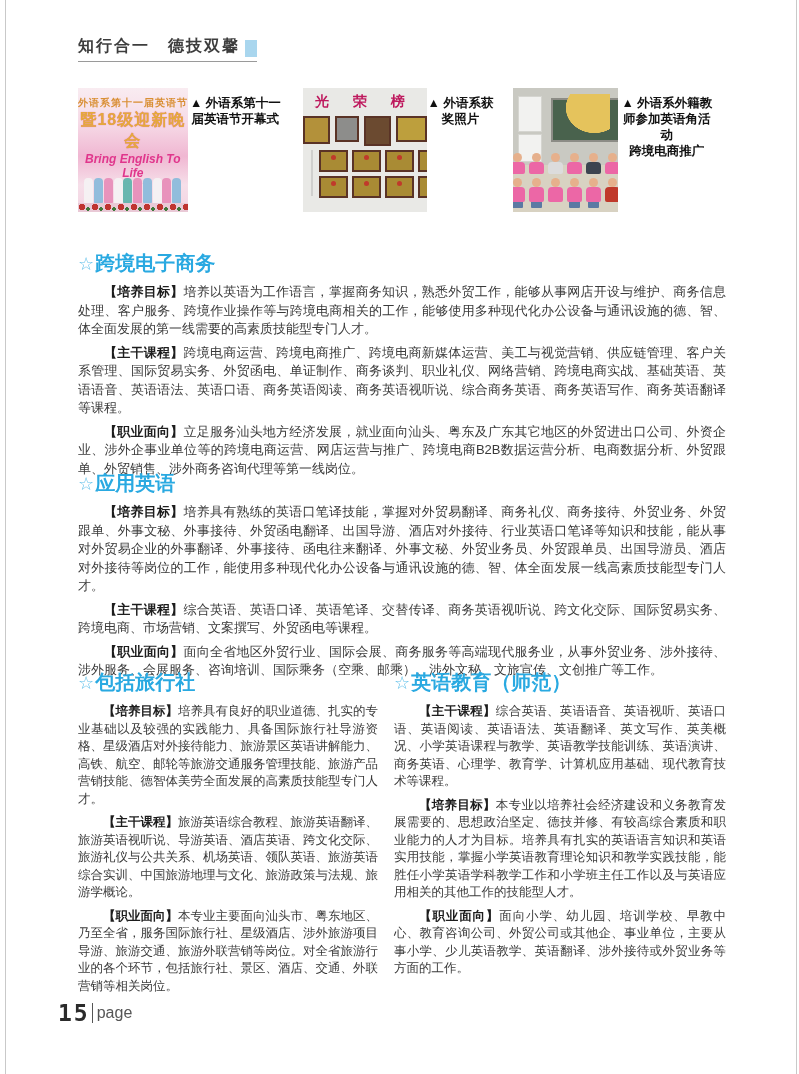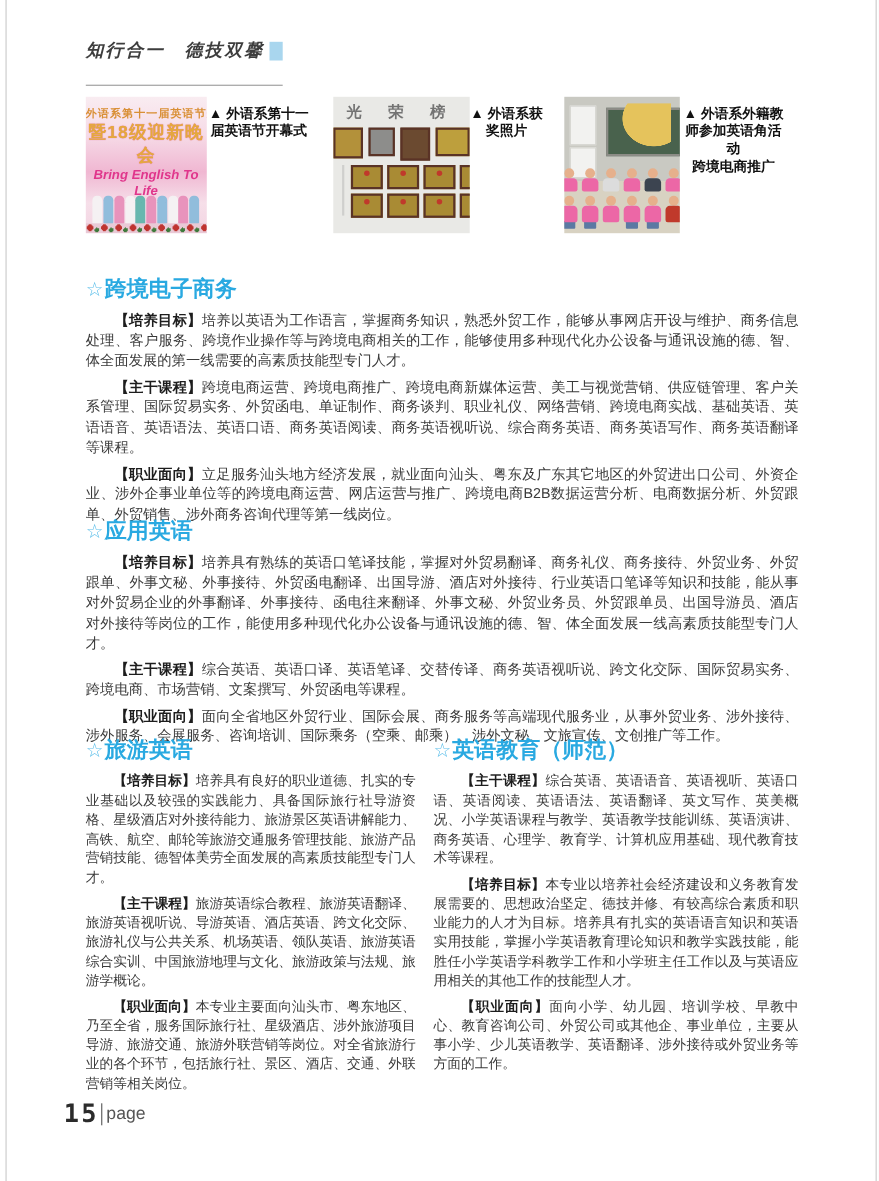--- a/index.html
+++ b/index.html
@@ -6,22 +6,22 @@
   .page{
     position:relative;width:799px;height:1074px;background:#ffffff;
     margin:0 auto;overflow:hidden;
     font-family:"Liberation Sans","DejaVu Sans",sans-serif;color:#3a3a3a;
   }
   .edge{position:absolute;top:0;bottom:0;width:1px;background:#c9c9c9;}
   .edge.left{left:5px;}
   .edge.right{left:796px;}
 
   
-  .motto-wrap{position:absolute;left:78px;top:36px;display:flex;align-items:center;
-    border-bottom:1px solid #9a9a9a;padding-bottom:20px;font-style:italic;}
+  .motto-wrap{position:absolute;left:78px;top:36px;display:flex;align-items:flex-end;
+    border-bottom:1px solid #9a9a9a;padding-bottom:4px;}
   .motto{font-size:16px;letter-spacing:2px;color:#3d3d3d;font-weight:600;}
   .motto-square{width:12px;height:17px;background:#a9d6ee;margin-left:5px;}
 
   
   .photo-row{position:absolute;left:78px;top:88px;width:648px;display:flex;}
   .photo-block{display:flex;flex-direction:row;}
   .photo{height:124px;position:relative;overflow:hidden;}
   .caption{margin-top:7px;text-align:center;font-size:12.5px;font-weight:bold;color:#111;line-height:16px;}
 
   
@@ -31,21 +31,21 @@
   .fest-line3{text-align:center;font-size:12px;font-weight:bold;font-style:italic;color:#e0368c;}
   .fest-line4{margin-top:1px;text-align:center;font-size:4px;color:#e884b4;letter-spacing:1px;}
   .dancers{position:absolute;left:0;right:0;bottom:8px;height:38px;display:flex;justify-content:space-around;align-items:flex-end;padding:0 6px;}
   .dancer{width:9px;height:26px;border-radius:4px 4px 2px 2px;opacity:.85;}
   .flowers{position:absolute;left:0;right:0;bottom:0;height:9px;
     background-image:radial-gradient(circle at 4px 4px,#bf3430 3px,rgba(0,0,0,0) 3px),radial-gradient(circle at 10px 6px,#3f7a3c 2px,rgba(0,0,0,0) 2px);
     background-size:13px 9px;background-repeat:repeat-x;background-color:#e9c9d6;}
 
   
   .photo.awards{width:191px;background:#e9e9e6;}
-  .awards-title{margin-top:5px;text-align:center;font-size:14px;font-weight:bold;color:#737373;letter-spacing:10px;}
+  .awards-title{margin-top:5px;text-align:center;font-size:14px;font-weight:bold;color:#be185d;letter-spacing:10px;}
   .plaque-row1{display:flex;justify-content:center;gap:5px;margin-top:5px;}
   .plq{border:2px solid #5a3326;box-sizing:border-box;}
   .plq.a{width:38px;height:28px;background:#b3913a;}
   .plq.b{width:34px;height:26px;background:#8d8d8b;}
   .plq.c{width:40px;height:30px;background:#6b4a30;}
   .plq.d{width:44px;height:26px;background:#bd9f3d;}
   .awards-lower{display:flex;margin-top:4px;padding:0 8px;gap:6px;}
   .cert{width:34px;height:44px;background:repeating-linear-gradient(180deg,#f4f4f2 0 5px,#e8913d 5px 9px);border:1px solid #cfcfcd;}
   .plq-grid{flex:1;display:flex;flex-direction:column;gap:4px;}
   .plq-line{display:flex;gap:4px;justify-content:flex-end;}
@@ -207,21 +207,21 @@
 
   <div class="section" style="top:471px;">
     <h2 class="sec-title"><span class="star">☆</span><span>应用英语</span></h2>
     <p><span class="plabel">【培养目标】</span><span>培养具有熟练的英语口笔译技能，掌握对外贸易翻译、商务礼仪、商务接待、外贸业务、外贸跟单、外事文秘、外事接待、外贸函电翻译、出国导游、酒店对外接待、行业英语口笔译等知识和技能，能从事对外贸易企业的外事翻译、外事接待、函电往来翻译、外事文秘、外贸业务员、外贸跟单员、出国导游员、酒店对外接待等岗位的工作，能使用多种现代化办公设备与通讯设施的德、智、体全面发展一线高素质技能型专门人才。</span></p>
     <p><span class="plabel">【主干课程】</span><span>综合英语、英语口译、英语笔译、交替传译、商务英语视听说、跨文化交际、国际贸易实务、跨境电商、市场营销、文案撰写、外贸函电等课程。</span></p>
     <p><span class="plabel">【职业面向】</span><span>面向全省地区外贸行业、国际会展、商务服务等高端现代服务业，从事外贸业务、涉外接待、涉外服务、会展服务、咨询培训、国际乘务（空乘、邮乘）、涉外文秘、文旅宣传、文创推广等工作。</span></p>
   </div>
 
   <div class="columns">
     <div class="col left">
-      <h2 class="sec-title"><span class="star">☆</span><span>旅游英语</span></h2>
+      <h2 class="sec-title"><span class="star">☆</span><span>包括旅行社</span></h2>
       <p><span class="plabel">【培养目标】</span><span>培养具有良好的职业道德、扎实的专业基础以及较强的实践能力、具备国际旅行社导游资格、星级酒店对外接待能力、旅游景区英语讲解能力、高铁、航空、邮轮等旅游交通服务管理技能、旅游产品营销技能、德智体美劳全面发展的高素质技能型专门人才。</span></p>
       <p><span class="plabel">【主干课程】</span><span>旅游英语综合教程、旅游英语翻译、旅游英语视听说、导游英语、酒店英语、跨文化交际、旅游礼仪与公共关系、机场英语、领队英语、旅游英语综合实训、中国旅游地理与文化、旅游政策与法规、旅游学概论。</span></p>
       <p><span class="plabel">【职业面向】</span><span>本专业主要面向汕头市、粤东地区、乃至全省，服务国际旅行社、星级酒店、涉外旅游项目导游、旅游交通、旅游外联营销等岗位。对全省旅游行业的各个环节，包括旅行社、景区、酒店、交通、外联营销等相关岗位。</span></p>
     </div>
     <div class="col right">
       <h2 class="sec-title"><span class="star">☆</span><span>英语教育（师范）</span></h2>
       <p><span class="plabel">【主干课程】</span><span>综合英语、英语语音、英语视听、英语口语、英语阅读、英语语法、英语翻译、英文写作、英美概况、小学英语课程与教学、英语教学技能训练、英语演讲、商务英语、心理学、教育学、计算机应用基础、现代教育技术等课程。</span></p>
       <p><span class="plabel">【培养目标】</span><span>本专业以培养社会经济建设和义务教育发展需要的、思想政治坚定、德技并修、有较高综合素质和职业能力的人才为目标。培养具有扎实的英语语言知识和英语实用技能，掌握小学英语教育理论知识和教学实践技能，能胜任小学英语学科教学工作和小学班主任工作以及与英语应用相关的其他工作的技能型人才。</span></p>
       <p><span class="plabel">【职业面向】</span><span>面向小学、幼儿园、培训学校、早教中心、教育咨询公司、外贸公司或其他企、事业单位，主要从事小学、少儿英语教学、英语翻译、涉外接待或外贸业务等方面的工作。</span></p>
     </div>

